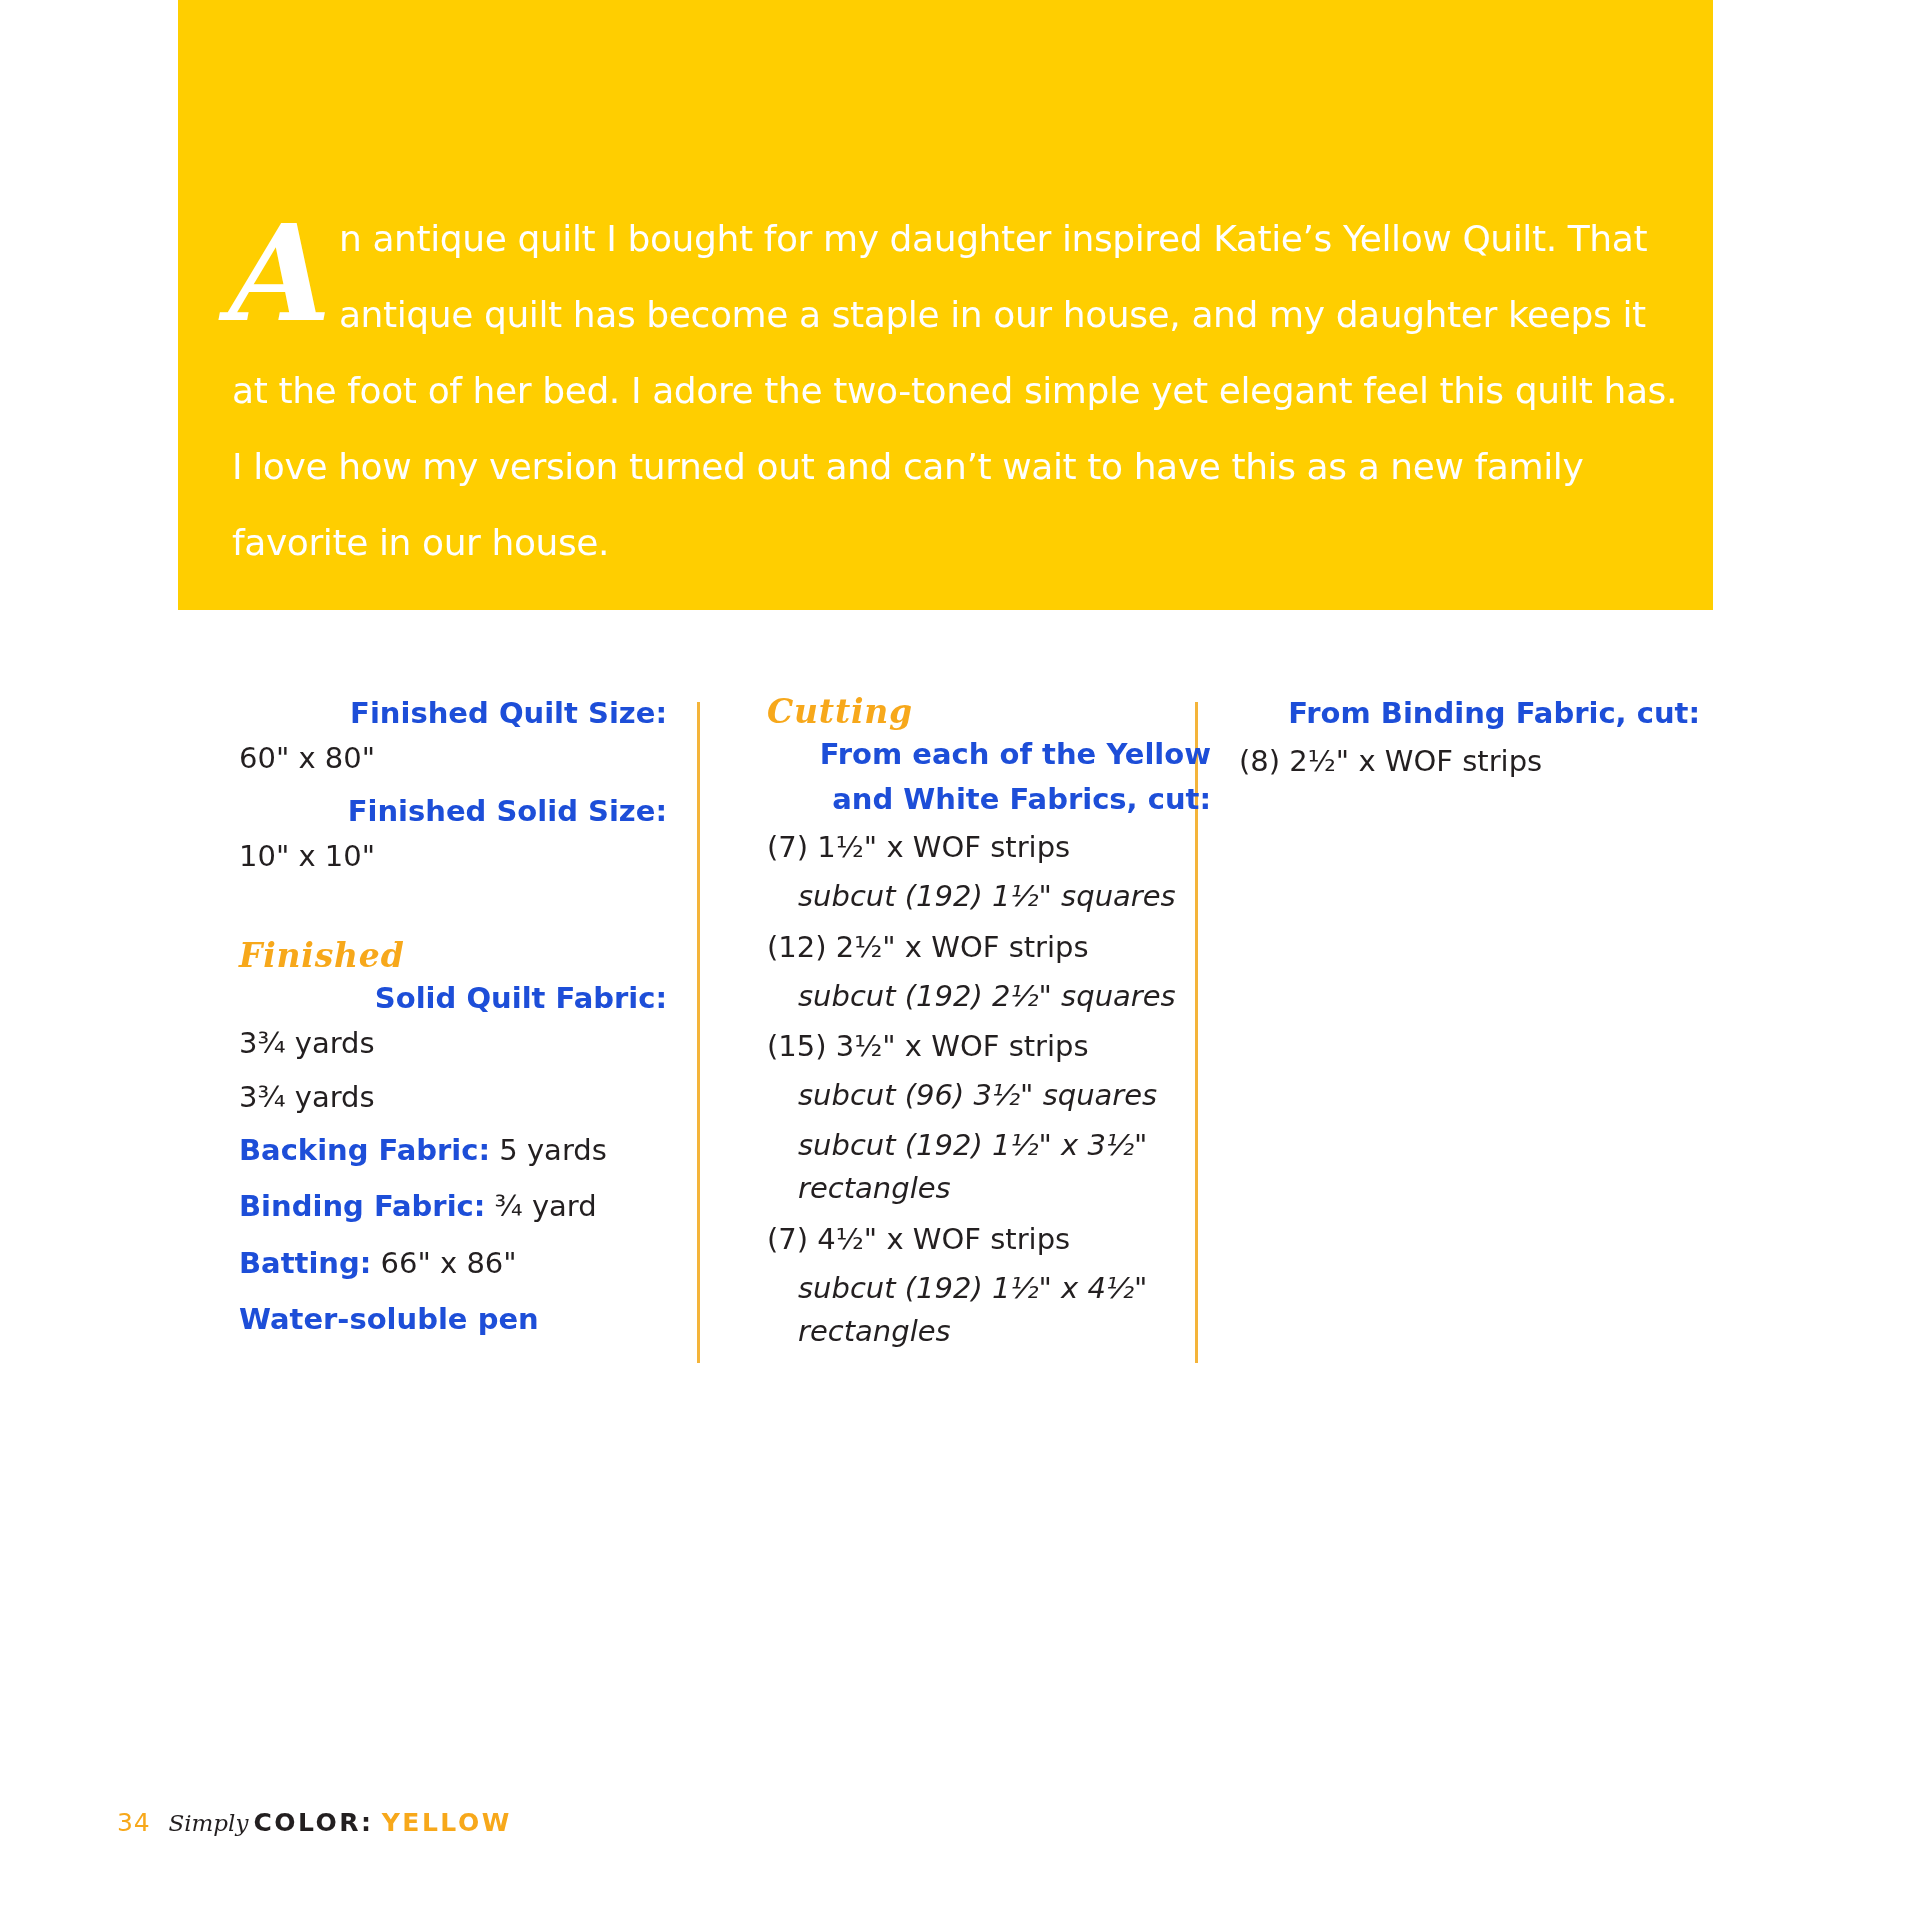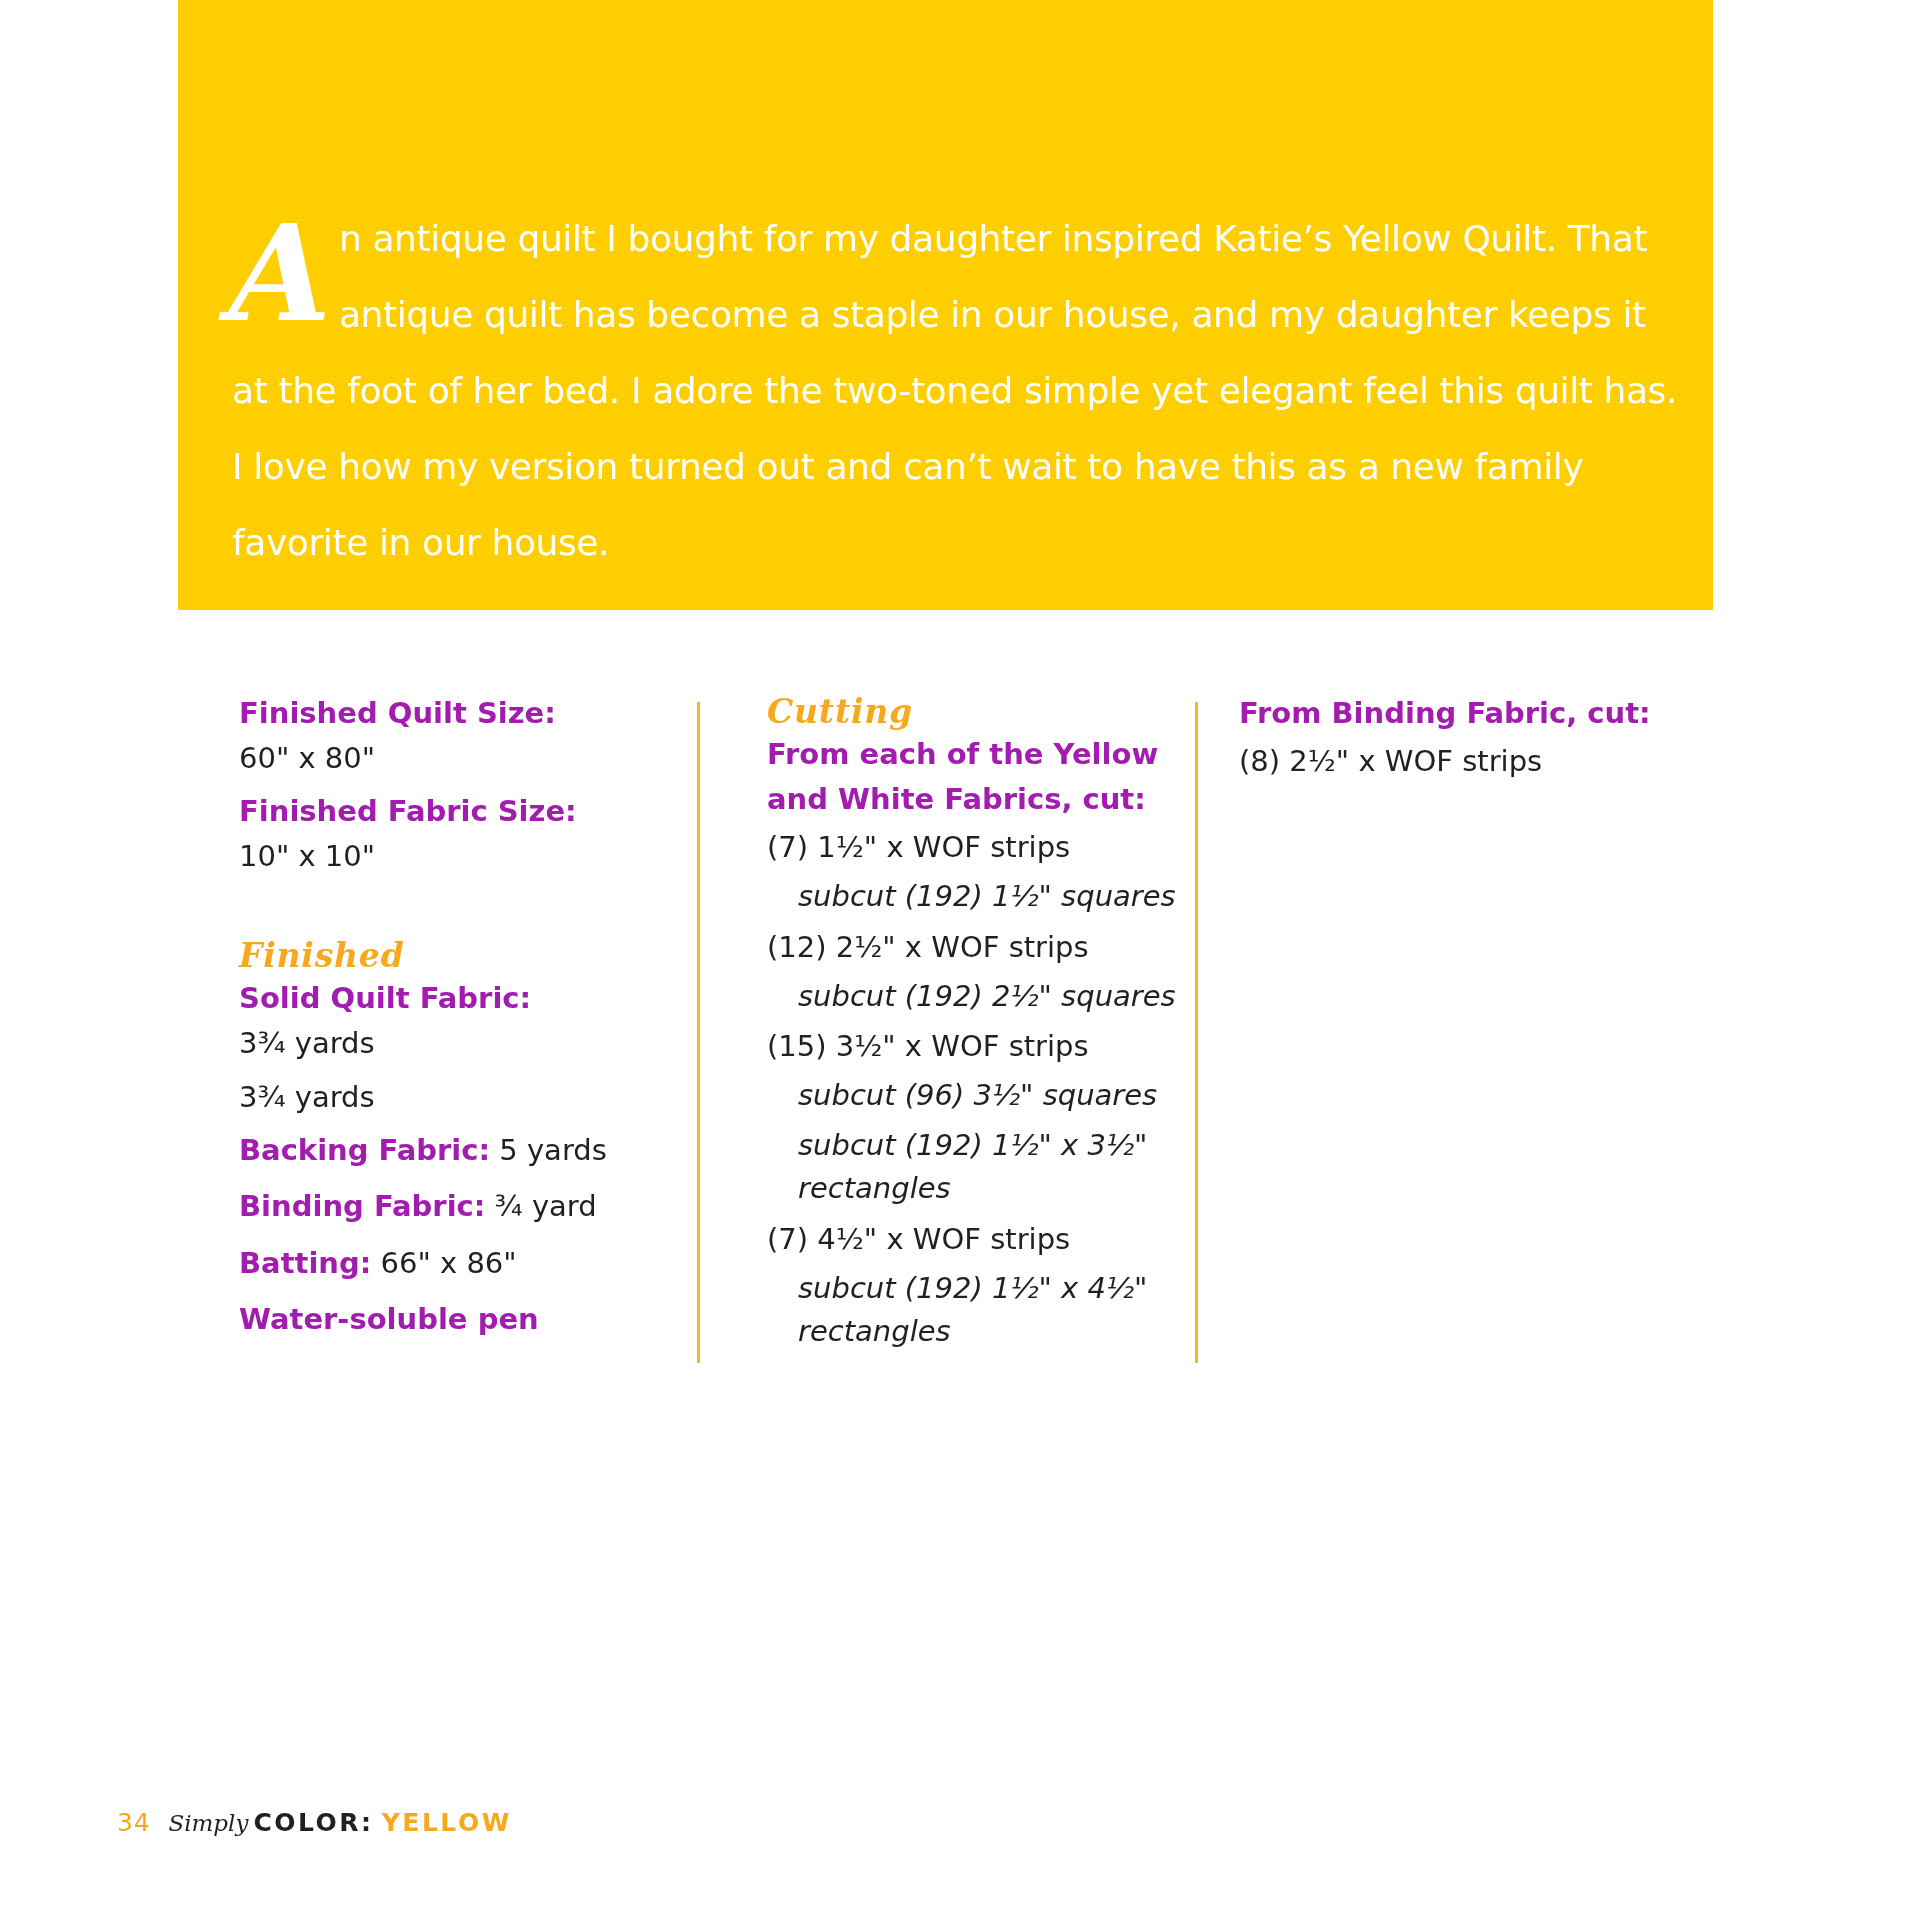--- a/index.html
+++ b/index.html
@@ -21,21 +21,21 @@
       font-style: italic; font-weight: bold; font-size: 132px; line-height: 115px;
       margin: 15px 8.2px 0 -3.3px; height: 123px;
     }
     .col { position: absolute; top: 691px; }
     .col-left { left: 239px; width: 428px; }
     .col-mid { left: 767px; width: 444px; }
     .col-right { left: 1239px; width: 461px; }
     .rule { position: absolute; width: 2.5px; background: #F4B43A; top: 702px; height: 661px; }
     .rule-1 { left: 697px; }
     .rule-2 { left: 1195px; }
-    .label { font-weight: bold; font-size: 29px; line-height: 45px; color: #a21caf; }
+    .label { font-weight: bold; font-size: 29px; line-height: 45px; color: #1d4ed8; text-align: right; }
     .value { font-size: 29px; line-height: 45px; font-weight: normal; color: #231f20; }
     .block { margin-bottom: 8.2px; }
     .inline-item { font-size: 29px; line-height: 45px; margin-bottom: 11.5px; }
     .inline-item .label { display: inline; }
     .section-head {
       font-family: "DejaVu Serif", "Liberation Serif", serif; font-style: italic; font-weight: bold;
       color: #F7A81B; font-size: 33px; line-height: 41px; letter-spacing: 0.8px;
     }
     .spacer-lg { height: 48px; }
     .cut-strip { font-size: 29px; line-height: 45px; margin-top: 3.3px; }
@@ -60,21 +60,21 @@
 
 <div class="rule rule-1"></div>
 <div class="rule rule-2"></div>
 
 <div class="col col-left">
   <div class="block">
     <div class="label">Finished Quilt Size:</div>
     <div class="value">60" x 80"</div>
   </div>
   <div class="block">
-    <div class="label">Finished Fabric Size:</div>
+    <div class="label">Finished Solid Size:</div>
     <div class="value">10" x 10"</div>
   </div>
   <div class="spacer-lg"></div>
   <div class="section-head">Finished</div>
   <div class="block">
     <div class="label">Solid Quilt Fabric:</div>
     <div class="value">3¾ yards</div>
   </div>
   <div class="block">
     <div class="value">3¾ yards</div>

